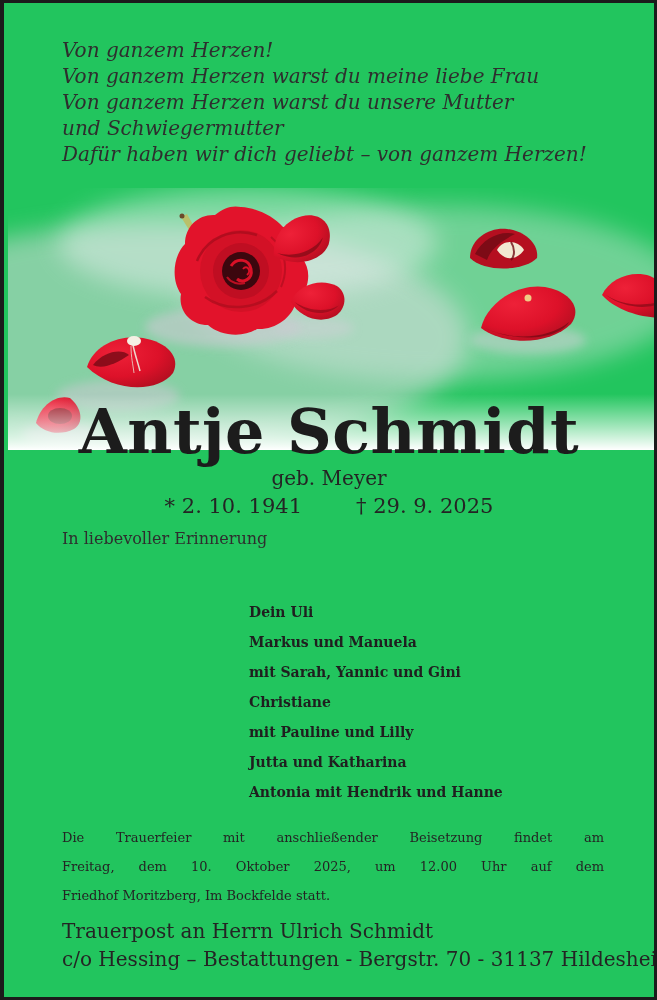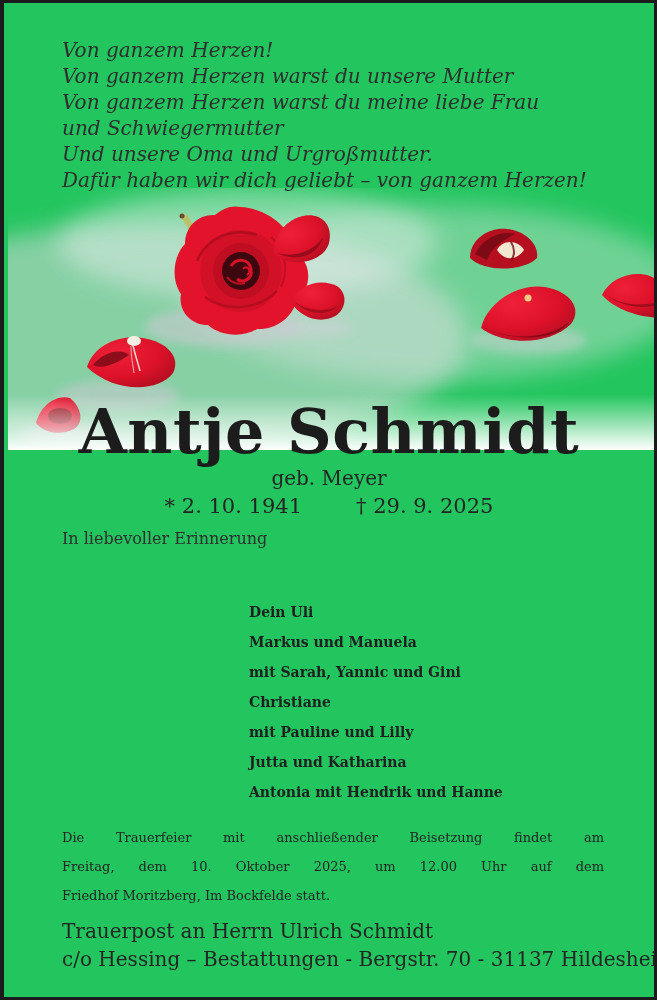--- a/index.html
+++ b/index.html
@@ -198,24 +198,23 @@
       <ellipse cx="-4" cy="3" rx="12" ry="8" fill="#8c0c18" opacity="0.9"></ellipse>
     </g>
 
     <rect x="0" y="206" width="651" height="56" fill="url(#fadeW)"></rect>
   </svg>
 
   <div class="textlayer">
 
     <div class="verse">
       <div>Von ganzem Herzen!</div>
+      <div>Von ganzem Herzen warst du meine liebe Frau</div>
       <div>Von ganzem Herzen warst du unsere Mutter</div>
-      <div>Von ganzem Herzen warst du meine liebe Frau</div>
       <div>und Schwiegermutter</div>
-      <div>Und unsere Oma und Urgroßmutter.</div>
       <div>Dafür haben wir dich geliebt – von ganzem Herzen!</div>
     </div>
 
     <h1 class="name">Antje Schmidt</h1>
 
     <div class="maiden">geb. Meyer</div>
 
     <div class="dates">
       <span>* 2. 10. 1941</span>
       <span>† 29. 9. 2025</span>

